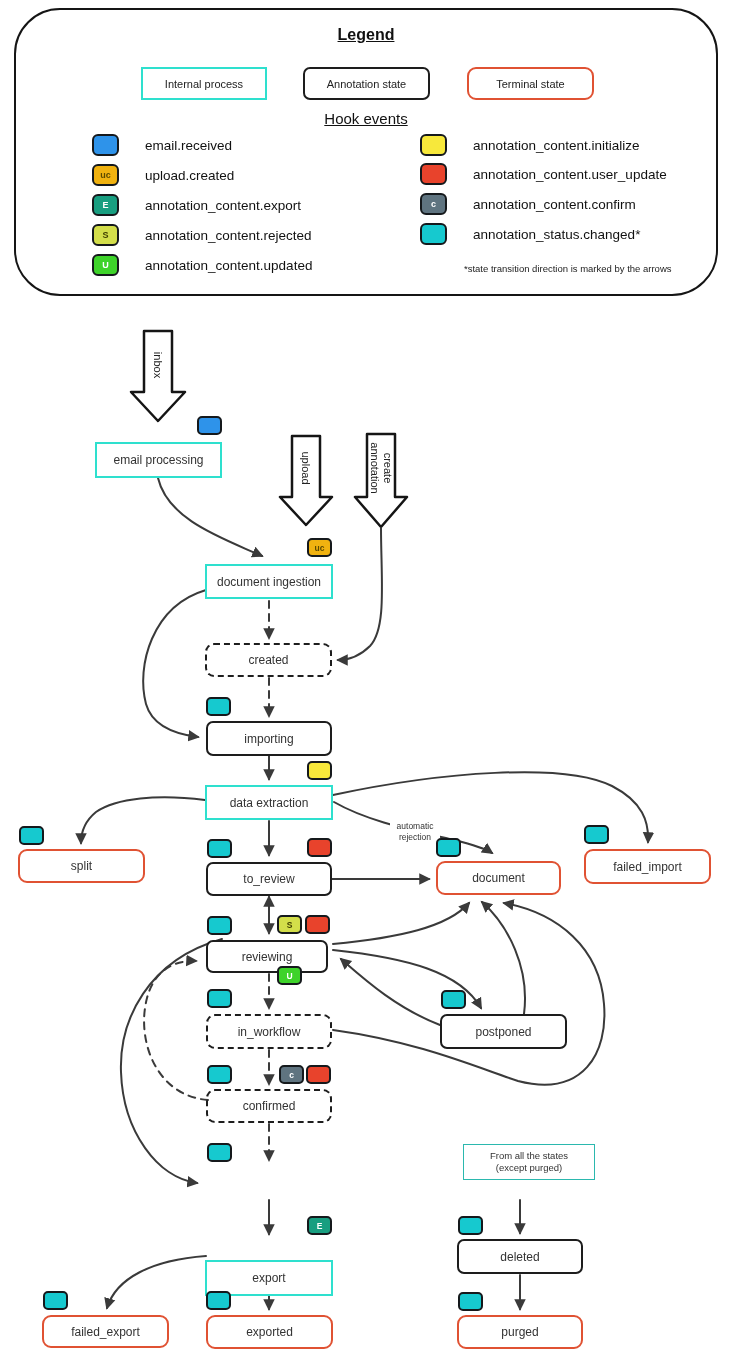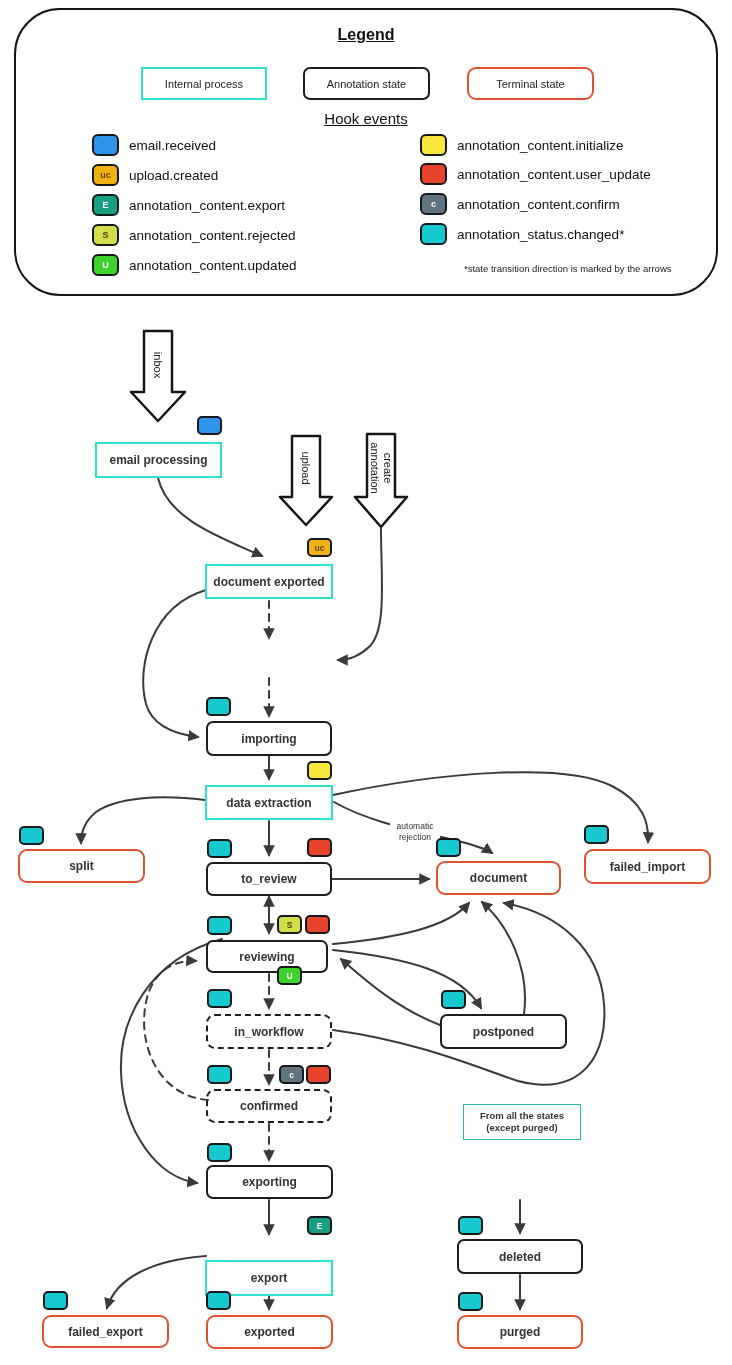--- a/index.html
+++ b/index.html
@@ -8,28 +8,28 @@
   svg.edges{position:absolute;left:0;top:0;z-index:1;}
   
   .legend{position:absolute;left:14px;top:8px;width:704px;height:288px;border:2.5px solid #151515;
           border-radius:46px;box-sizing:border-box;z-index:2;background:#fff;}
   .legend-title{position:absolute;left:0;right:0;top:16px;text-align:center;font-size:16px;
           font-weight:bold;text-decoration:underline;color:#111;}
   .sample{position:absolute;height:33px;box-sizing:border-box;display:flex;align-items:center;
           justify-content:center;font-size:11px;color:#222;background:#fff;}
   .hook-title{position:absolute;left:0;right:0;top:100px;text-align:center;font-size:15px;
           text-decoration:underline;color:#111;}
-  .hook-item{position:absolute;display:flex;align-items:center;gap:10px;height:22px;}
+  .hook-item{position:absolute;display:flex;align-items:center;gap:26px;height:22px;}
   .hq{width:27px;height:22px;border:2px solid #15191c;border-radius:6px;box-sizing:border-box;
       display:flex;align-items:center;justify-content:center;font-size:9px;font-weight:bold;}
   .hl{font-size:13.5px;color:#111;}
   .footnote{position:absolute;left:448px;top:253px;width:268px;font-size:9.5px;color:#222;}
   
   .node{position:absolute;display:flex;align-items:center;justify-content:center;font-size:12px;
-        color:#333;background:#fff;box-sizing:border-box;z-index:3;text-align:center;font-weight:bold;}
+        color:#333;background:#fff;box-sizing:border-box;z-index:3;text-align:center;}
   .internal{border:2.5px solid #2EE0CE;}
   .state{border:2px solid #1d1d1d;border-radius:7px;justify-content:center;}
   .dashedn{border:2px dashed #1d1d1d;border-radius:9px;background:transparent;}
   .terminal{border:2px solid #E05233;border-radius:9px;}
   .noten{border:1.5px solid #2BB8AE;font-size:9.5px;flex-direction:column;line-height:1.3;}
   
   .mk{position:absolute;width:25px;height:19px;border:2px solid #15191c;border-radius:5px;
       box-sizing:border-box;display:flex;align-items:center;justify-content:center;font-size:8.5px;
       font-weight:bold;z-index:4;}
   .m-cyan{background:#16C9CF;} .m-red{background:#E8432C;} .m-yellow{background:#F7E83B;}
@@ -146,34 +146,34 @@
       </div>
 
     <div class="footnote">*state transition direction is marked by the arrows</div>
   </div>
 
   <div class="barrow-label" style="left:138px;top:345px;width:40px;height:40px;">inbox</div>
   <div class="barrow-label" style="left:286px;top:448px;width:40px;height:40px;">upload</div>
   <div class="barrow-label" style="left:349px;top:455px;width:64px;height:26px;">create annotation</div>
 
   <div class="node internal" style="left:95px;top:442px;width:127px;height:36px;">email processing</div>
-  <div class="node internal" style="left:205px;top:564px;width:128px;height:35px;">document exported</div>
+  <div class="node internal" style="left:205px;top:564px;width:128px;height:35px;">document ingestion</div>
+  <div class="node dashedn" style="left:205px;top:643px;width:127px;height:34px;">created</div>
   <div class="node state" style="left:206px;top:721px;width:126px;height:35px;">importing</div>
   <div class="node internal" style="left:205px;top:785px;width:128px;height:35px;">data extraction</div>
   <div class="node terminal" style="left:18px;top:849px;width:127px;height:34px;">split</div>
   <div class="node state" style="left:206px;top:862px;width:126px;height:34px;">to_review</div>
   <div class="node terminal" style="left:436px;top:861px;width:125px;height:34px;">document</div>
   <div class="node terminal" style="left:584px;top:849px;width:127px;height:35px;">failed_import</div>
   <div class="node state" style="left:206px;top:940px;width:122px;height:33px;">reviewing</div>
   <div class="node dashedn" style="left:206px;top:1014px;width:126px;height:35px;">in_workflow</div>
   <div class="node state" style="left:440px;top:1014px;width:127px;height:35px;">postponed</div>
   <div class="node dashedn" style="left:206px;top:1089px;width:126px;height:34px;">confirmed</div>
-  <div class="node state" style="left:206px;top:1165px;width:127px;height:34px;">exporting</div>
   <div class="node internal" style="left:205px;top:1240px;width:128px;height:36px;margin-top:20px;">export</div>
-  <div class="node noten" style="left:463px;top:1104px;width:118px;height:36px;text-align:center;">
+  <div class="node noten" style="left:463px;top:1144px;width:132px;height:36px;text-align:center;">
     <span>From all the states</span>
     <span>(except purged)</span>
   </div>
   <div class="node state" style="left:457px;top:1239px;width:126px;height:35px;">deleted</div>
   <div class="node terminal" style="left:42px;top:1315px;width:127px;height:33px;">failed_export</div>
   <div class="node terminal" style="left:206px;top:1315px;width:127px;height:34px;">exported</div>
   <div class="node terminal" style="left:457px;top:1315px;width:126px;height:34px;">purged</div>
 
   <div class="mk m-blue" style="left:197px;top:416px;"></div>
   <div class="mk m-amber" style="left:307px;top:538px;">uc</div>

